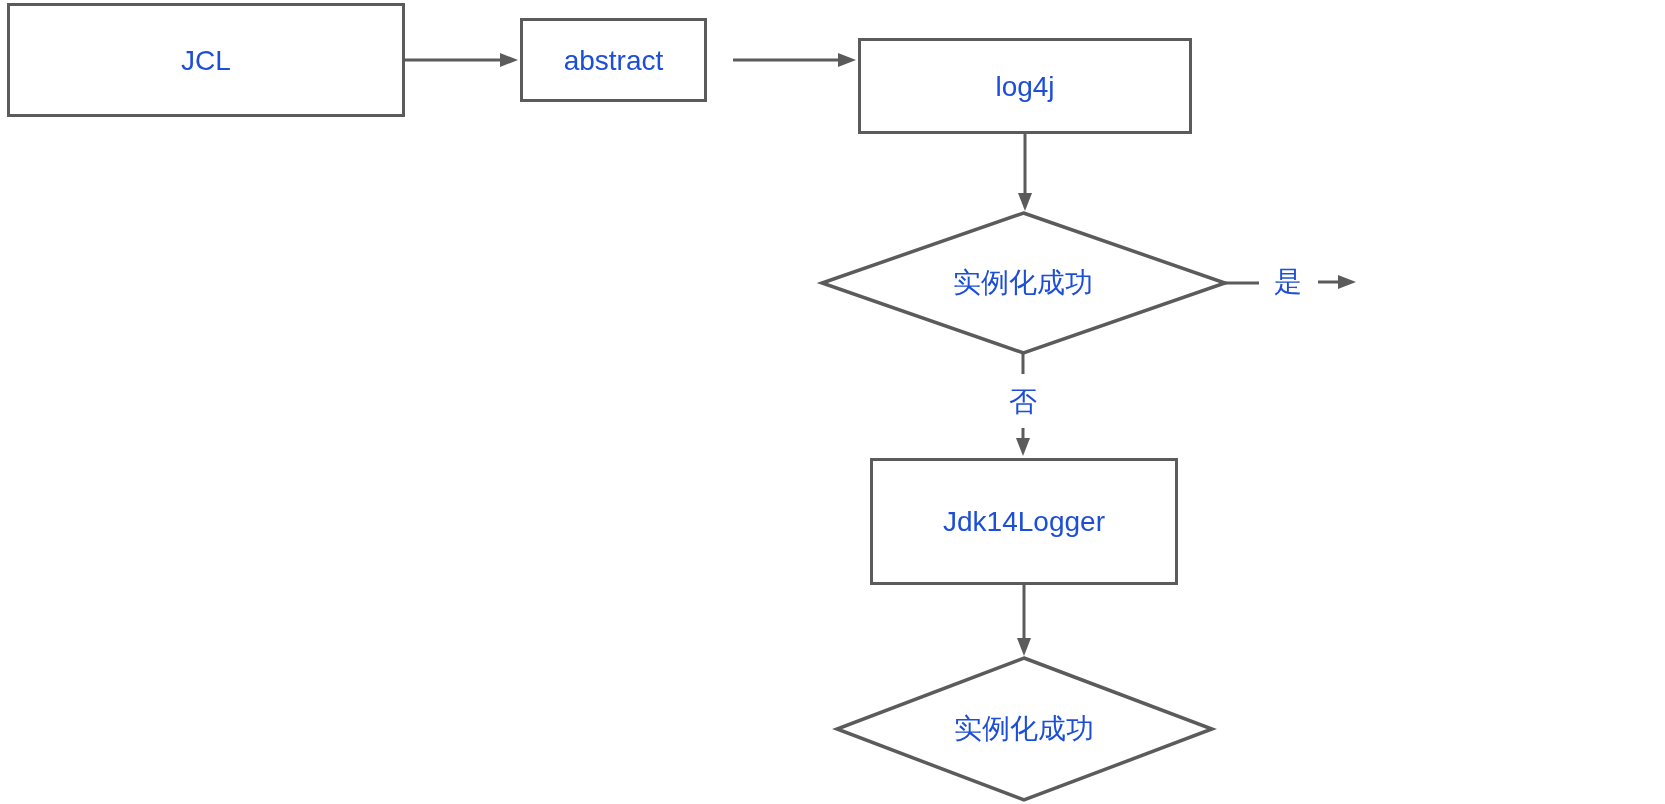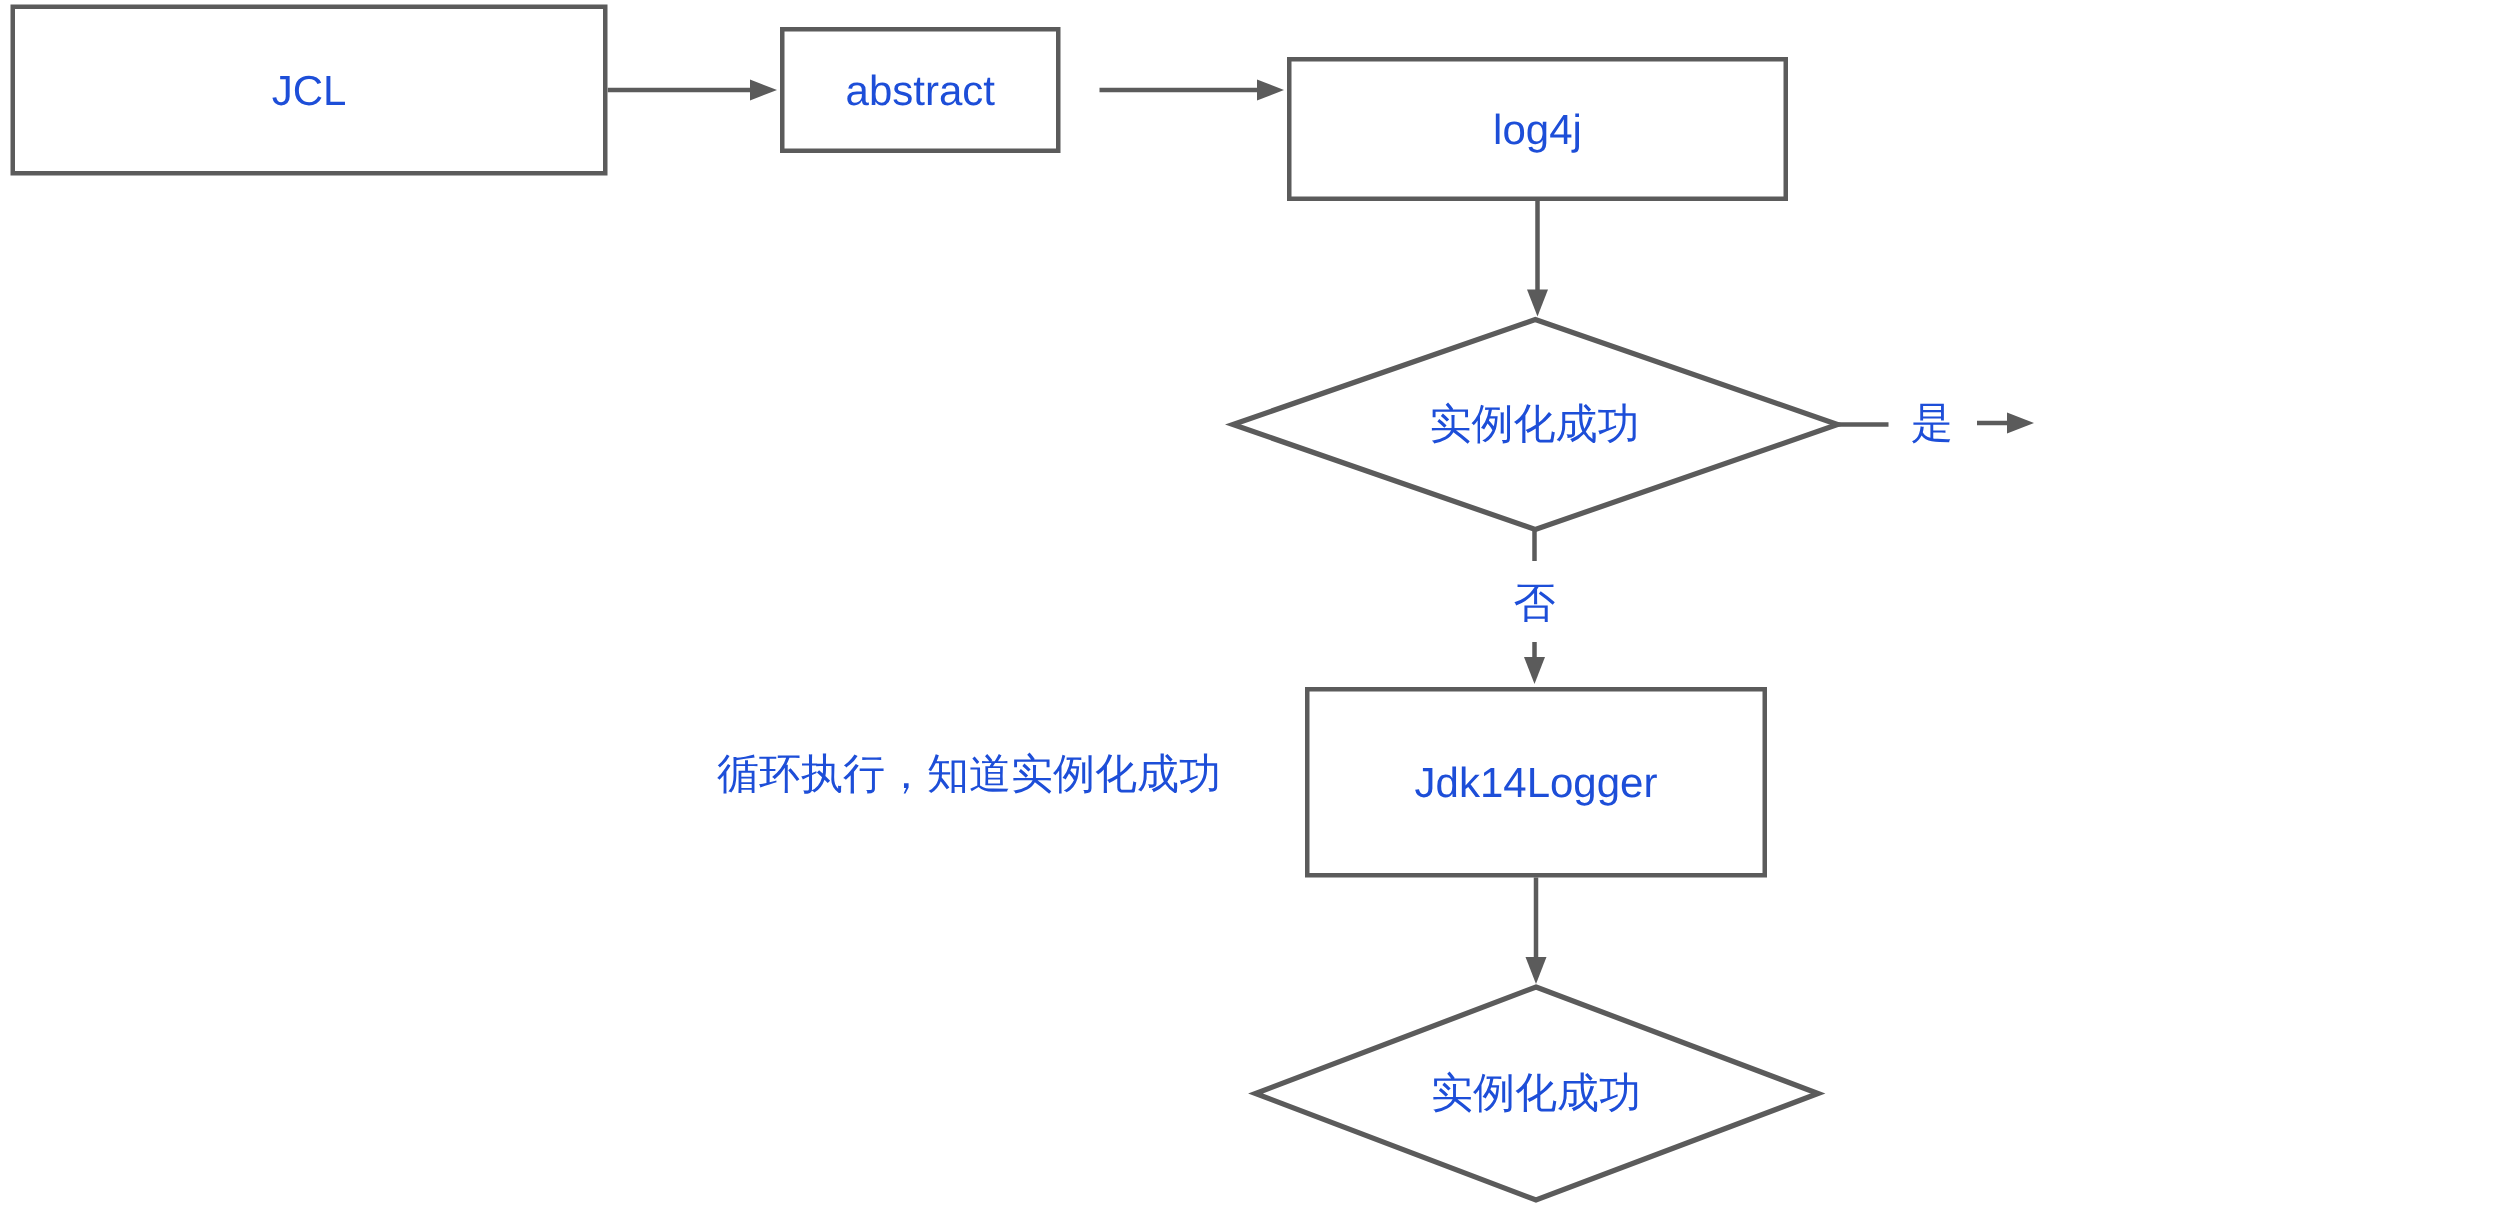--- a/index.html
+++ b/index.html
@@ -122,18 +122,17 @@
 
   <div class="lbl centered" style="left:1288px; top:265px;">是</div>
 
 
   <div class="lbl centered" style="left:1023px; top:385px;">否</div>
 
   <div class="node" style="left:870px; top:458px; width:308px; height:127px;">
     <div>Jdk14Logger</div>
   </div>
 
-  <div class="lbl" style="left:478px; top:499px;">循环执行，知道实例化成功</div>
 
 
   <div class="lbl centered" style="left:1024px; top:712px;">实例化成功</div>
 
 </div>
 
 </body></html>

